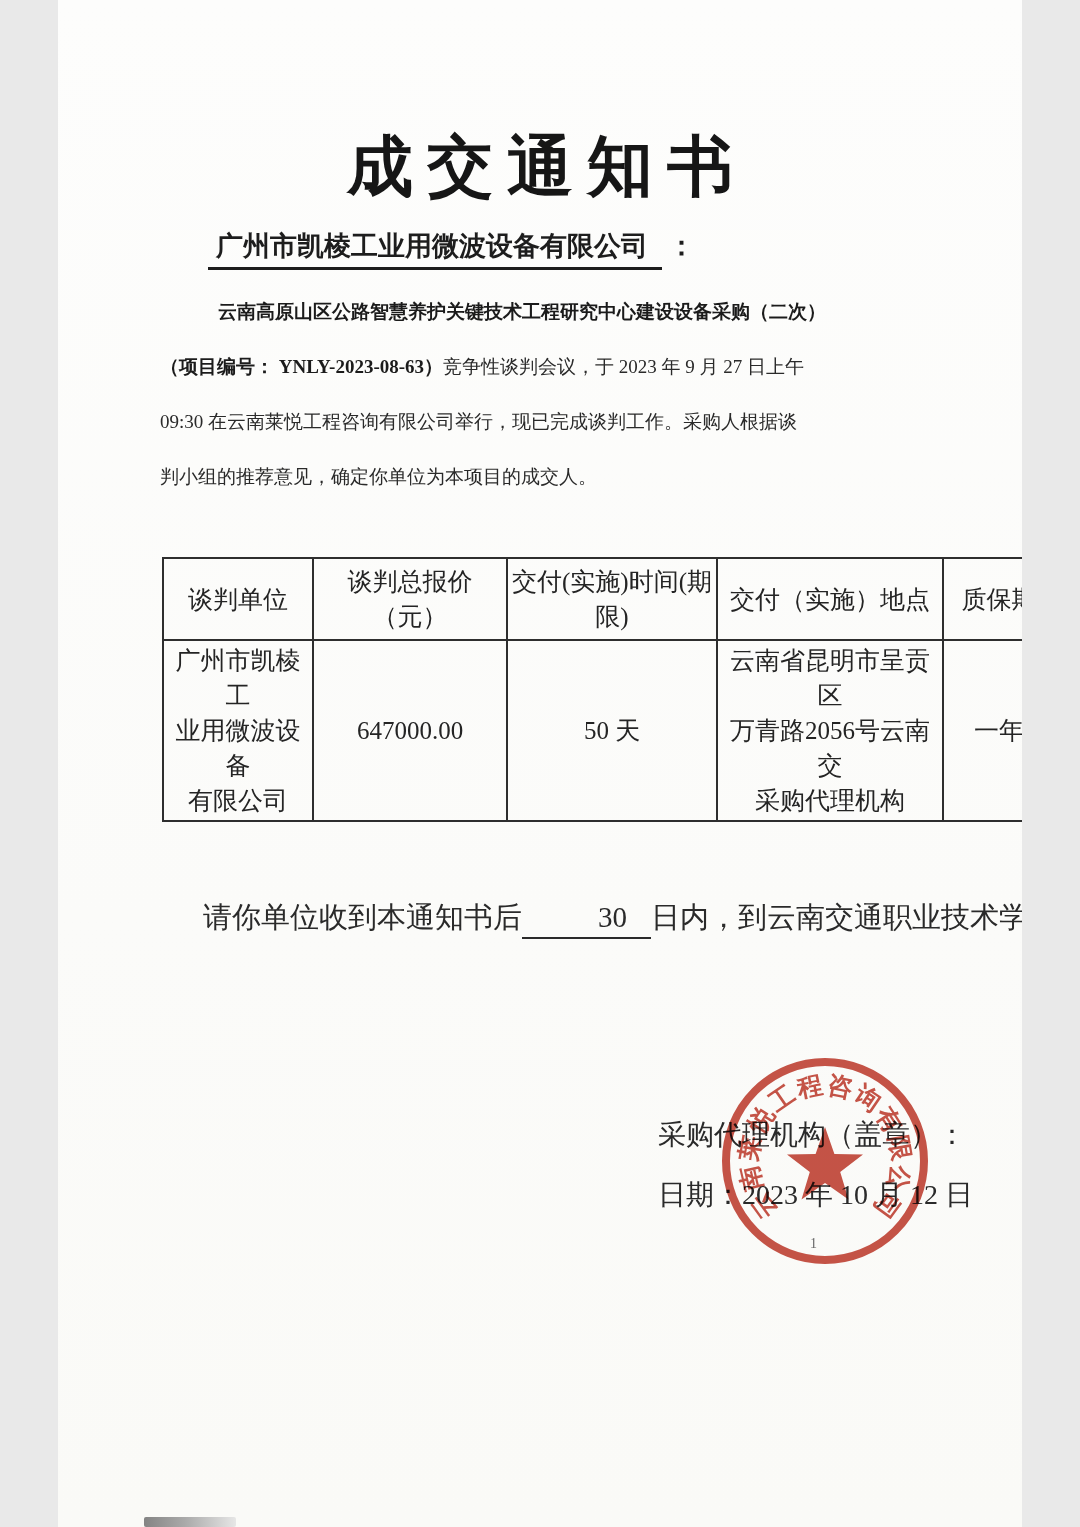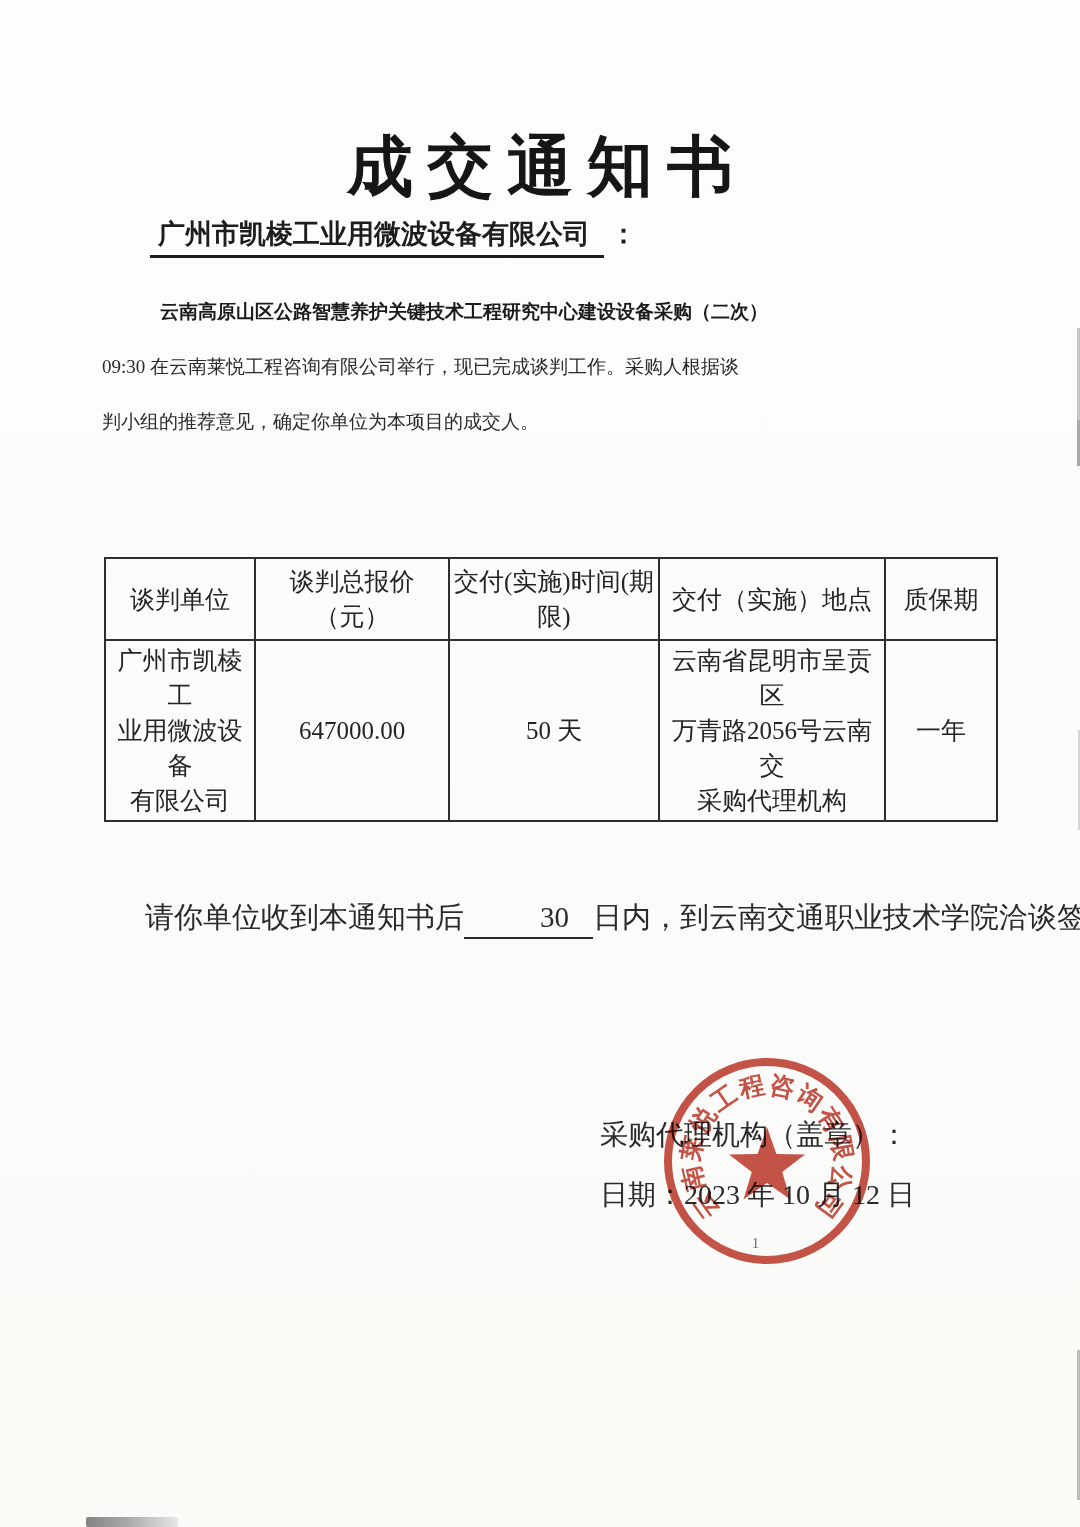--- a/index.html
+++ b/index.html
@@ -1,33 +1,33 @@
 <!DOCTYPE html>
 <html><head>
 <meta charset="utf-8">
 <style>
   html,body{margin:0;padding:0;background:#e9e9e9;}
   .sheet{
     position:relative;
-    width:1080px;height:1527px;
+    width:964px;height:1527px;
     margin:0 auto;
     background:linear-gradient(180deg,#fdfdfc 0%,#fbfbf9 60%,#fafaf7 100%);
     overflow:hidden;
     font-family:"Liberation Serif","DejaVu Serif",serif;
     color:#262626;
   }
   .title{
     position:absolute;top:122px;left:0;width:100%;
     margin:0;text-align:center;
     font-size:66px;font-weight:900;
     letter-spacing:14px;text-indent:14px;
     color:#161616;
   }
   .addressee{
-    position:absolute;left:150px;top:216px;
+    position:absolute;left:150px;top:228px;
     font-size:27px;font-weight:700;color:#1d1d1d;
     white-space:nowrap;
   }
   .addr-name{
     display:inline-block;
     border-bottom:3px solid #1d1d1d;
     padding:0 14px 3px 8px;
   }
   .addr-colon{display:inline-block;margin-left:6px;}
   .body-text{
@@ -103,20 +103,21 @@
   <div class="smudge"></div>
 
   <h1 class="title">成交通知书</h1>
 
   <div class="addressee">
     <span class="addr-name">广州市凯棱工业用微波设备有限公司</span><span class="addr-colon">：</span>
   </div>
 
   <div class="body-text">
     <div class="bline bold indent">云南高原山区公路智慧养护关键技术工程研究中心建设设备采购（二次）</div>
+    <div class="bline"><span class="bold">（项目编号： YNLY-2023-08-63）</span><span>竞争性谈判会议，于 2023 年 9 月 27 日上午</span></div>
     <div class="bline">09:30 在云南莱悦工程咨询有限公司举行，现已完成谈判工作。采购人根据谈</div>
     <div class="bline">判小组的推荐意见，确定你单位为本项目的成交人。</div>
   </div>
 
   <table class="result-table">
     <colgroup>
       <col style="width:150px">
         <col style="width:194px">
         <col style="width:210px">
         <col style="width:226px">

